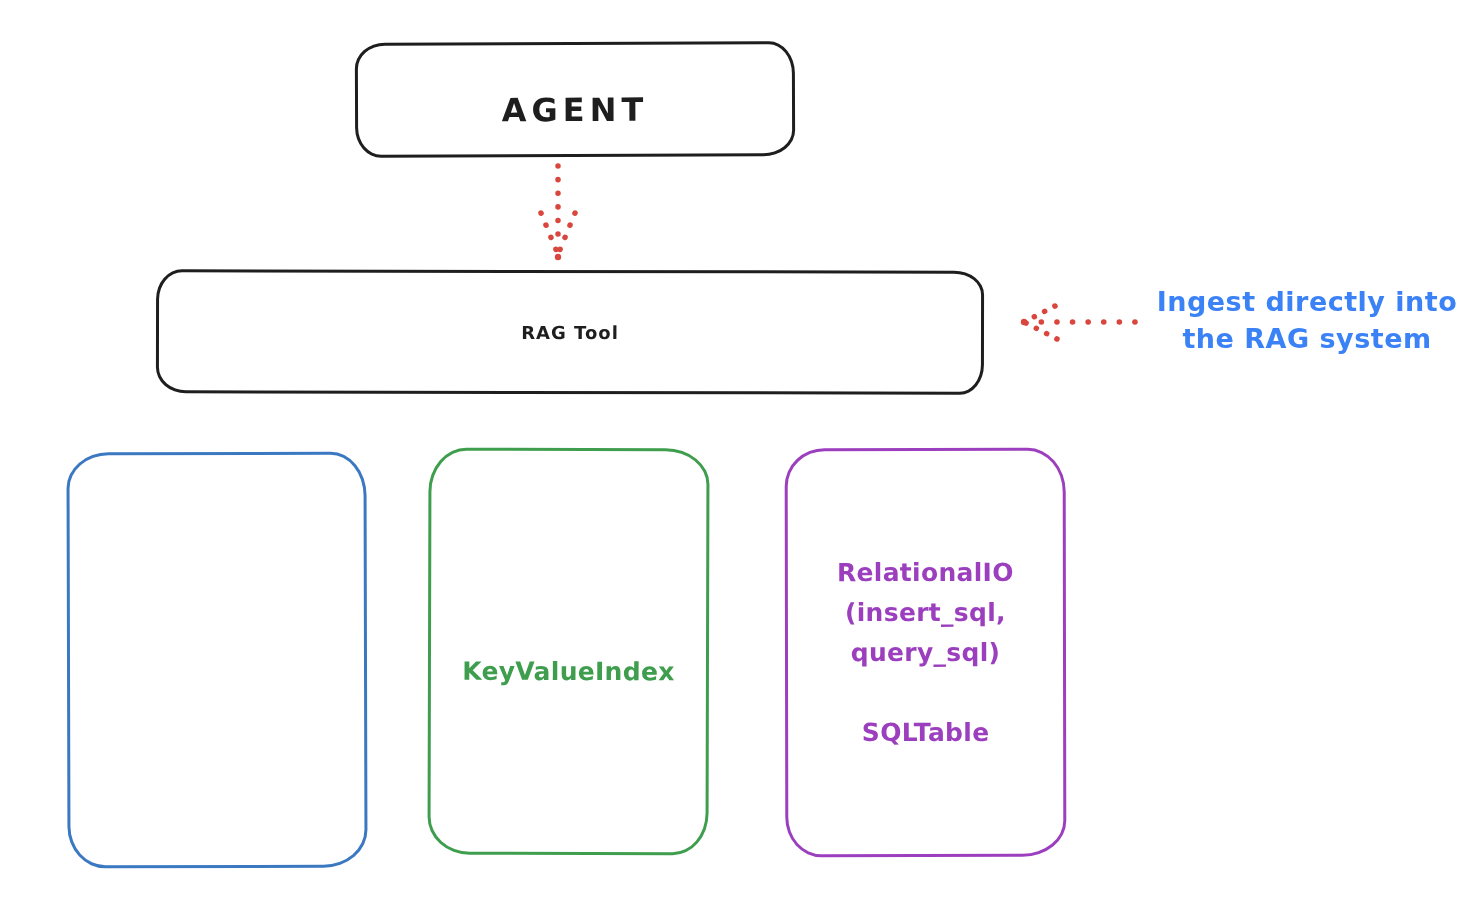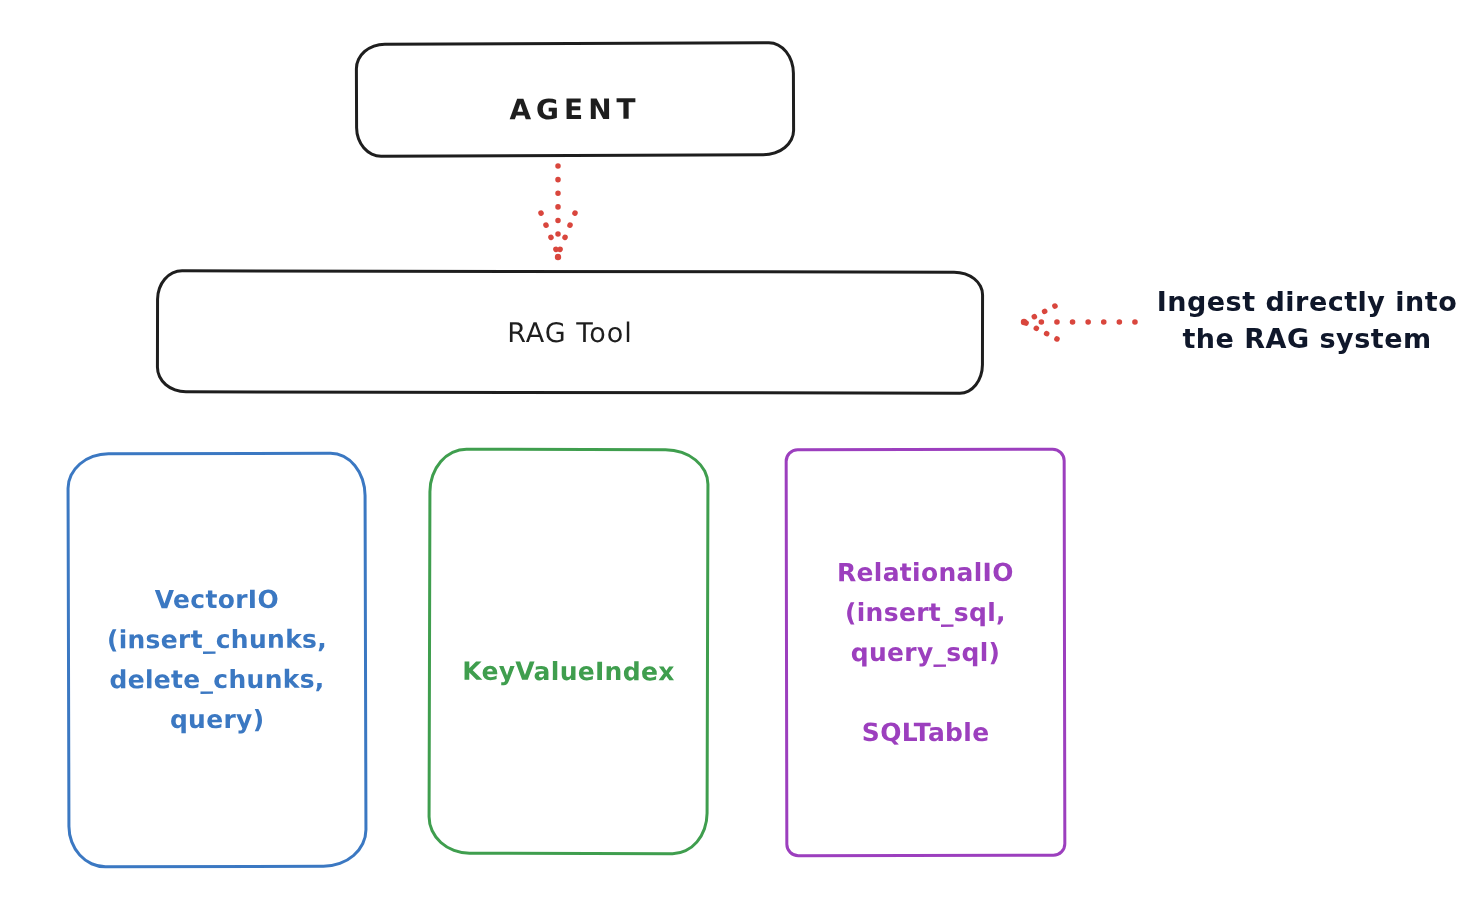--- a/index.html
+++ b/index.html
@@ -22,29 +22,29 @@
     align-items: center;
     justify-content: center;
     text-align: center;
   }
   .node-agent {
     left: 355px; top: 42px; width: 440px; height: 115px;
     border-radius: 30px 26px 32px 26px / 26px 32px 26px 30px;
     transform: rotate(-0.2deg);
   }
   .node-agent .node-label {
-    font-size: 28px; font-weight: 700; letter-spacing: 5px; margin-top: 20px;
+    font-size: 32px; font-weight: 700; letter-spacing: 5px; margin-top: 20px;
   }
   .node-ragtool {
     left: 156px; top: 270px; width: 828px; height: 124px;
     border-radius: 26px 30px 24px 30px / 30px 24px 30px 26px;
     transform: rotate(0.1deg);
   }
   .node-ragtool .node-label {
-    font-size: 27px; font-weight: 400; letter-spacing: 1px;
+    font-size: 18px; font-weight: 700; letter-spacing: 1px;
   }
   .ink { color: #1e1e1e; }
 
   
   .backend {
     position: absolute;
     border: 3.5px solid currentColor;
     background: #ffffff;
     display: flex;
     flex-direction: column;
@@ -117,34 +117,30 @@
     <svg width="128" height="46" viewBox="0 0 128 46">
       <g stroke="currentColor" stroke-width="5.5" stroke-linecap="round" fill="none">
         <path d="M120 22 L16 22" stroke-dasharray="0.1 15.5"></path>
         <path d="M40 6 L11 21" stroke-dasharray="0.1 11.5"></path>
         <path d="M42 39 L11 23" stroke-dasharray="0.1 11.5"></path>
       </g>
       <circle cx="9" cy="22" r="3.2" fill="currentColor"></circle>
     </svg>
   </div>
 
-  <div class="annotation" style="color: #0f172a;">Ingest directly into
+  <div class="annotation" style="color: #3b82f6;">Ingest directly into
 the RAG system</div>
 
   <div class="backend backend-vector" style="color: rgb(59, 120, 194);">
-    <div class="io-lines">VectorIO
-(insert_chunks,
-delete_chunks,
-query)</div>
   </div>
 
   <div class="backend backend-keyvalue" style="color: rgb(63, 158, 78);">
     <div class="index-label">KeyValueIndex</div>
   </div>
 
-  <div class="backend backend-relational" style="color: rgb(156, 63, 190); border-radius: 13px;">
+  <div class="backend backend-relational" style="color: rgb(156, 63, 190);">
     <div class="io-lines">RelationalIO
 (insert_sql,
 query_sql)</div>
     <div class="index-label">SQLTable</div>
   </div>
 
 </div>
 
 </body></html>

